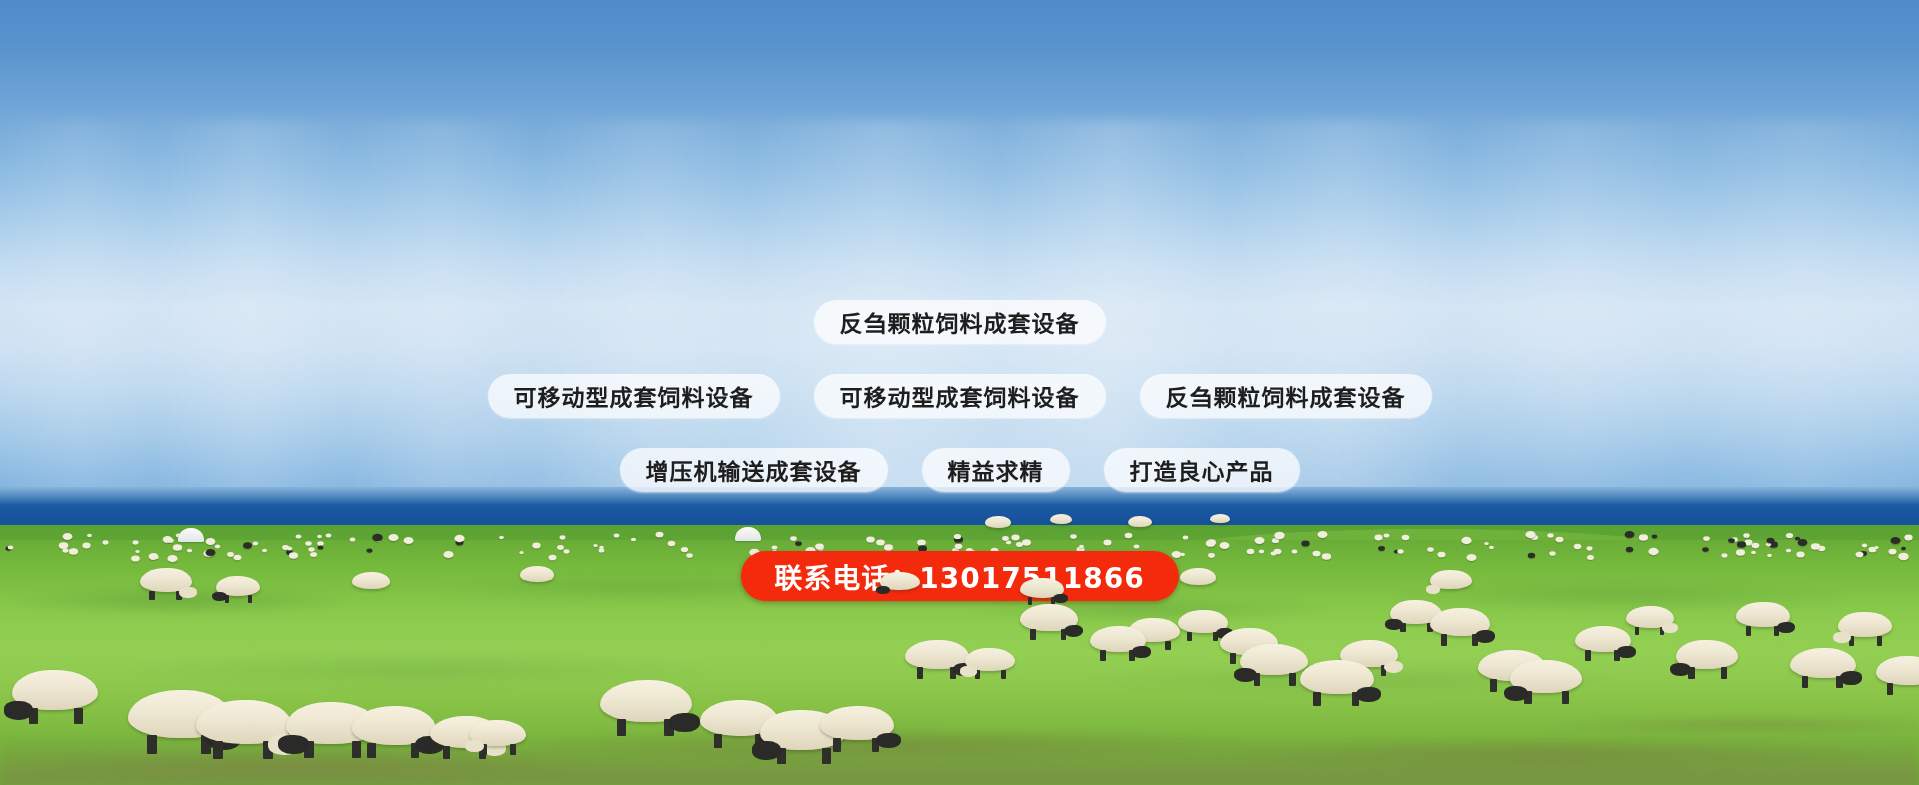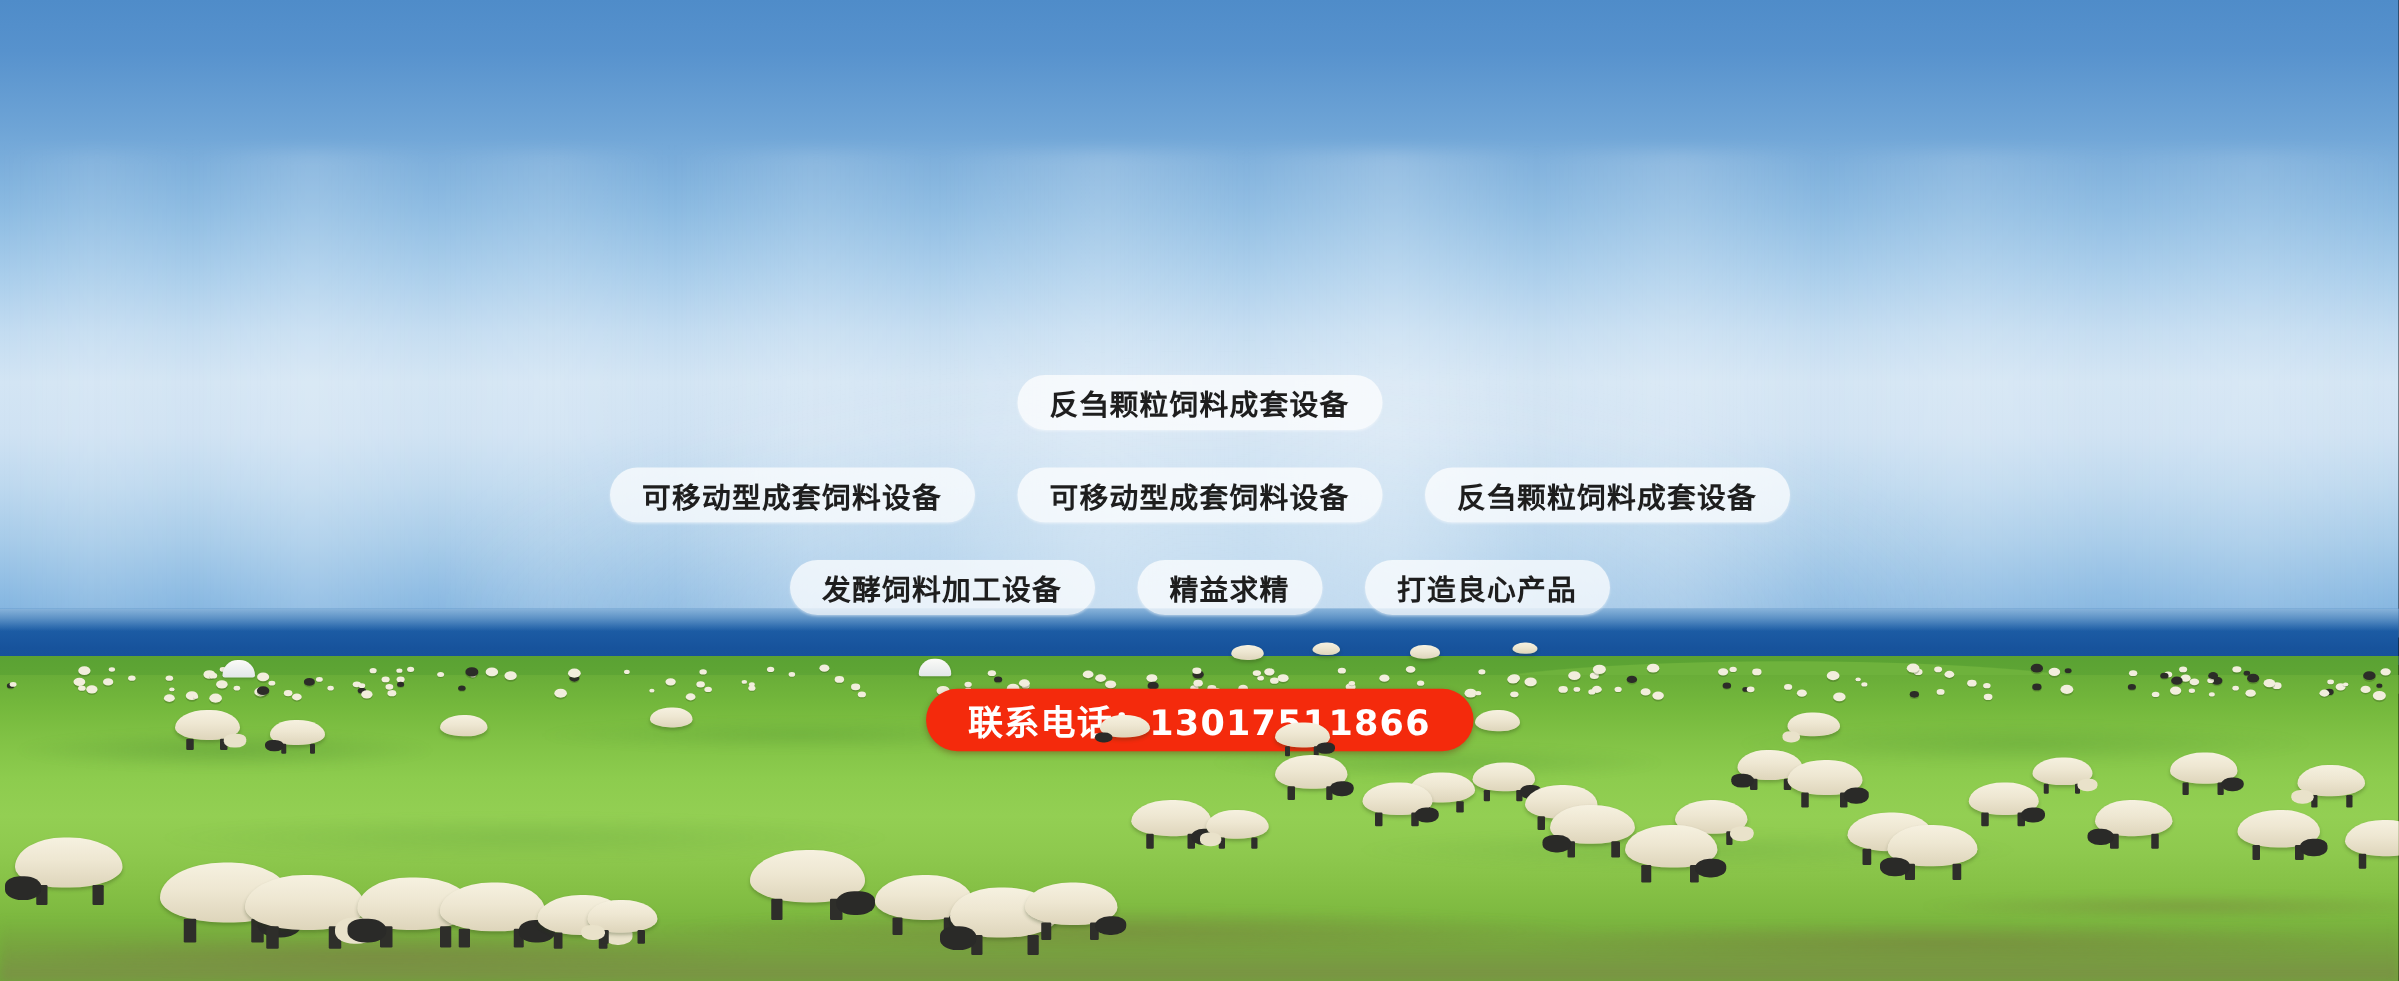--- a/index.html
+++ b/index.html
@@ -586,21 +586,21 @@
       <div class="pill">反刍颗粒饲料成套设备</div>
     </div>
 
     <div class="pill-row">
       <div class="pill">可移动型成套饲料设备</div>
       <div class="pill">可移动型成套饲料设备</div>
       <div class="pill">反刍颗粒饲料成套设备</div>
     </div>
 
     <div class="pill-row">
-      <div class="pill">发酵饲料加工设备</div>
+      <div class="pill">增压机输送成套设备</div>
       <div class="pill">精益求精</div>
       <div class="pill">打造良心产品</div>
     </div>
 
   </div>
 
   <div class="phone-cta">联系电话：13017511866</div>
 
 </div>
 

